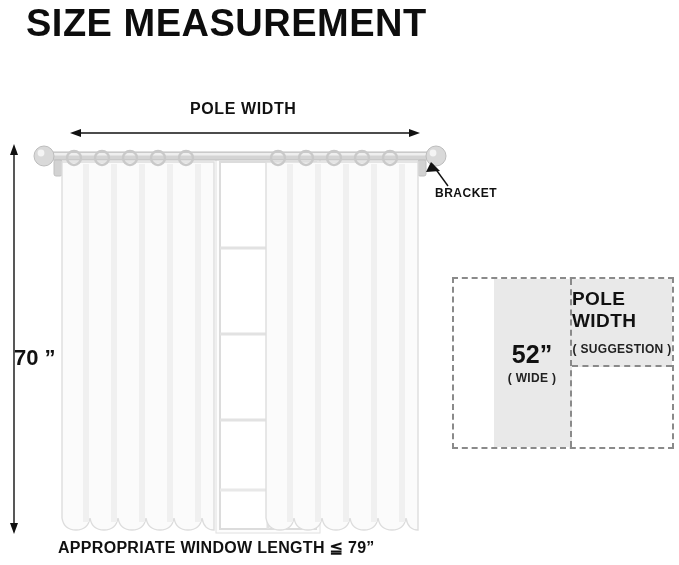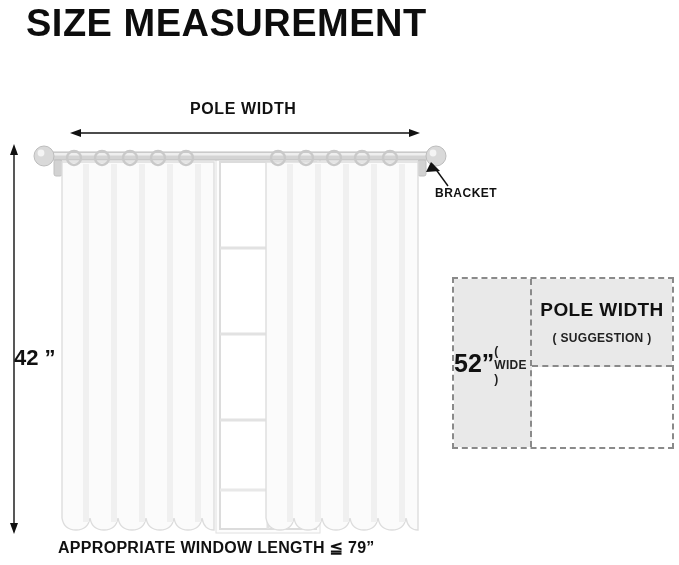--- a/index.html
+++ b/index.html
@@ -108,23 +108,24 @@
     box-sizing: border-box;
     display: flex;
     background: transparent;
   }
   .spec-left {
     width: 78px;
     background: #e9e9e9;
     border-right: 2px dashed #8a8a8a;
     box-sizing: border-box;
     display: flex;
-    flex-direction: row;
+    flex-direction: column;
     align-items: center;
     justify-content: center;
+    margin-left: 40px;
   }
   .spec-left .big {
     font-size: 25px;
     font-weight: bold;
     line-height: 1.05;
     color: #111;
   }
   .spec-left .small {
     font-size: 12px;
     font-weight: bold;
@@ -202,21 +203,21 @@
     </svg>
   </div>
 
   <div class="dim-v">
     <svg width="12" height="390" viewBox="0 0 12 390">
       <line x1="6" y1="6" x2="6" y2="384" stroke="#111" stroke-width="1.4"></line>
       <polygon points="6,0 2,11 10,11" fill="#111"></polygon>
       <polygon points="6,390 2,379 10,379" fill="#111"></polygon>
     </svg>
   </div>
-  <div class="height-label">42 ”</div>
+  <div class="height-label">70 ”</div>
 
   <div class="scene">
     <svg width="440" height="400" viewBox="0 0 440 400">
 
       <g>
         <rect x="196" y="20" width="104" height="375" fill="#fdfdfd" stroke="#e0e0e0" stroke-width="1"></rect>
         <rect x="200" y="24" width="96" height="367" fill="#ffffff" stroke="#dcdcdc" stroke-width="2"></rect>
         <line x1="248" y1="24" x2="248" y2="391" stroke="#e2e2e2" stroke-width="3"></line>
         <line x1="200" y1="110" x2="296" y2="110" stroke="#e2e2e2" stroke-width="3"></line>
         <line x1="200" y1="196" x2="296" y2="196" stroke="#e2e2e2" stroke-width="3"></line>

